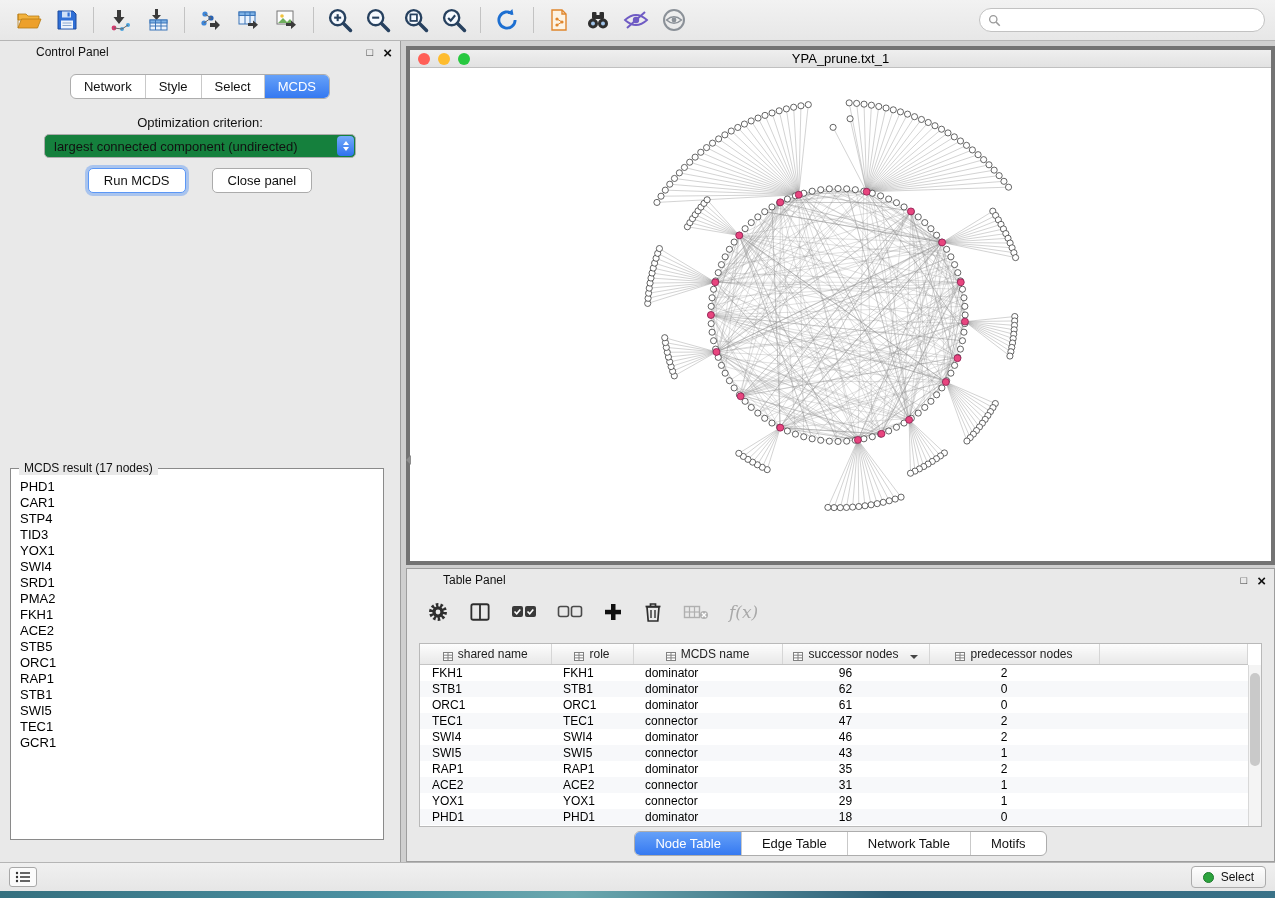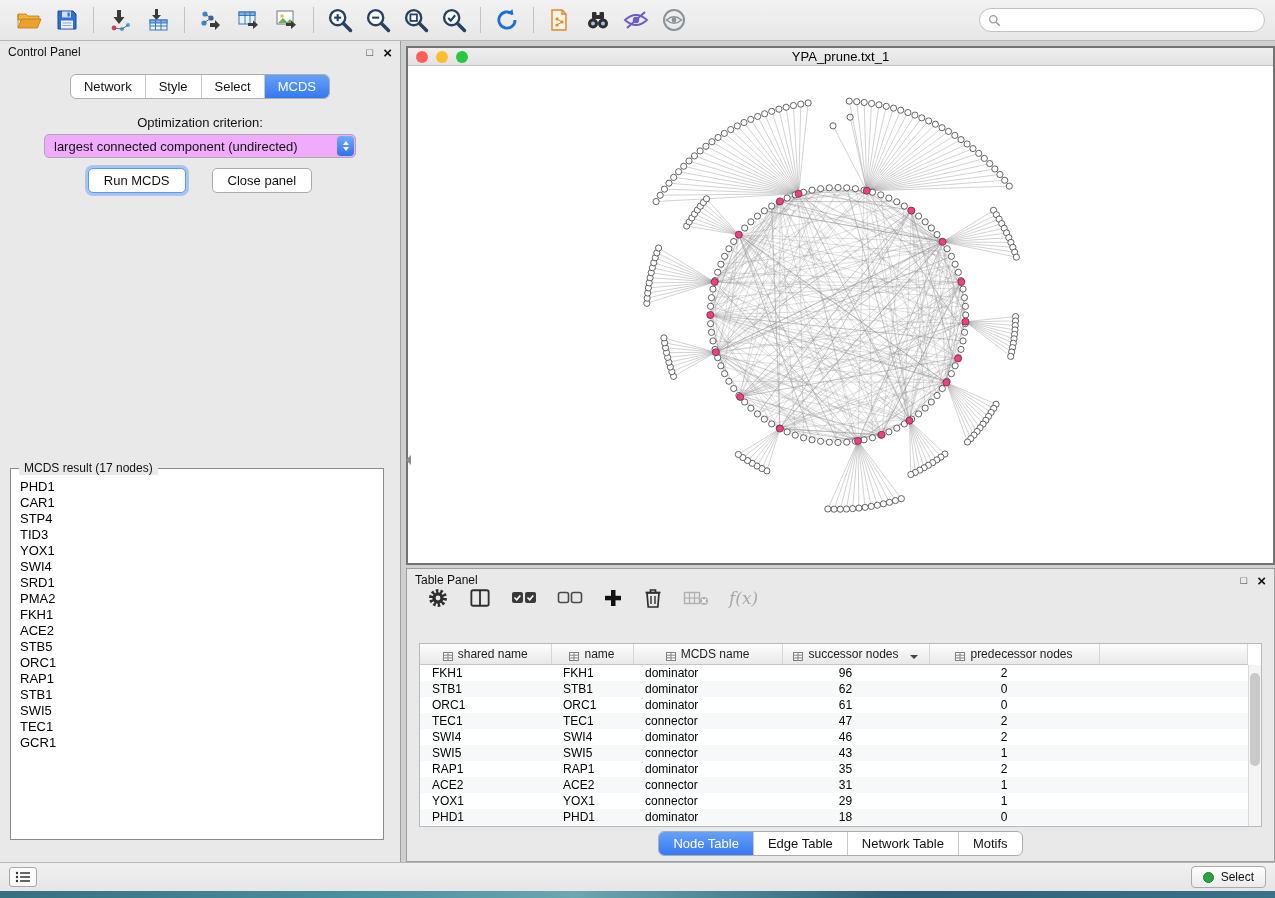--- a/index.html
+++ b/index.html
@@ -17,31 +17,31 @@
   .searchbox { margin-left:auto; width:286px; height:24px; background:#fff; border:1px solid #c2c2c2;
                border-radius:13px; display:flex; align-items:center; padding:0 8px; gap:6px; }
   .searchbox input { border:none; outline:none; flex:1; font-size:12px; font-family:"Liberation Sans",sans-serif; background:transparent; }
 
   
   .main { position:absolute; top:41px; left:0; right:0; bottom:36px; background:#cfcfcf; }
 
   
   .control-panel { position:absolute; left:0; top:0; width:401px; height:100%;
                    background:#e9e9e9; border-right:1px solid #9e9e9e; }
-  .panel-header { height:22px; display:flex; align-items:center; padding:0 8px; font-size:12px; color:#111; }
+  .panel-header { height:22px; display:flex; align-items:center; padding:0 8px; font-size:12px; color:#111;margin-left:28px; }
   .win-icons { margin-left:auto; display:flex; gap:10px; align-items:center; }
   .win-float { font-size:11px; color:#333; line-height:1; }
   .win-close { font-size:15px; font-weight:bold; color:#111; line-height:1; }
   .tabs-row { position:absolute; top:33px; left:0; right:0; text-align:center; }
   .seg { display:inline-flex; background:#fff; border:1px solid #adadad; border-radius:6px; overflow:hidden; vertical-align:top; }
   .seg .tab { padding:4px 13px; font-size:13px; color:#111; border-left:1px solid #c9c9c9; white-space:nowrap; }
   .seg .tab:first-child { border-left:none; }
   .seg .tab.active { background:linear-gradient(#66a1f8,#3579f1); color:#fff; }
   .opt-label { position:absolute; top:74px; left:0; right:0; text-align:center; font-size:13px; color:#111; }
-  .dropdown { position:absolute; top:93px; left:44px; width:312px; height:24px; background:#f0abfc;
+  .dropdown { position:absolute; top:93px; left:44px; width:312px; height:24px; background:#15803d;
               border:1px solid #ababab; border-radius:5px; display:flex; align-items:center;
               font-size:13px; color:#111; padding-left:9px; }
   .dropdown .dd-text { flex:1; white-space:nowrap; overflow:hidden; }
   .stepper { width:17px; height:20px; margin-right:1px; border-radius:4px;
              background:linear-gradient(#74abfa,#2f72ee); display:flex; flex-direction:column;
              align-items:center; justify-content:center; gap:2px; }
   .tri-up { width:0; height:0; border-left:3.5px solid transparent; border-right:3.5px solid transparent; border-bottom:4px solid #fff; }
   .tri-dn { width:0; height:0; border-left:3.5px solid transparent; border-right:3.5px solid transparent; border-top:4px solid #fff; }
   .btn-row { position:absolute; top:127px; left:0; right:0; display:flex; justify-content:center; gap:26px; }
   .cbtn { background:#fff; border:1px solid #ababab; border-radius:5px; font-size:13px; color:#111;
@@ -49,52 +49,52 @@
   .cbtn.focused { border-color:#5b97f5; box-shadow:0 0 0 3px rgba(90,150,245,.45);text-align:center; }
   .result-box { position:absolute; top:427px; left:10px; right:16px; bottom:22px;
                 border:1px solid #8a8a8a; background:#fff; }
   .result-legend { position:absolute; top:-8px; left:8px; background:#e9e9e9; padding:0 5px; font-size:12px; color:#111; }
   .result-list { position:absolute; top:6px; left:1px; right:1px; bottom:1px; background:#fff;
                  padding:4px 8px; overflow:hidden; }
   .result-list div { font-size:13px; line-height:16px; color:#000; }
 
   
   .network-window { position:absolute; left:406px; top:5px; right:0; height:519px;
-                    background:#fff; border:2px solid #737373; }
+                    background:#fff; border:4px solid #737373; }
   .net-titlebar { height:18px; background:linear-gradient(#efefef,#e2e2e2); border-bottom:1px solid #c0c0c0;
                   position:relative; display:flex; align-items:center; }
   .dots { display:flex; gap:8px; padding-left:8px; }
   .dot { width:12px; height:12px; border-radius:50%; }
   .net-title { position:absolute; left:0; right:0; text-align:center; font-size:13px; color:#000; }
   .net-canvas { position:absolute; left:0; right:0; top:18px; bottom:0; background:#fff; }
   .net-canvas svg { width:100%; height:100%; display:block; }
 
   
   .table-panel { position:absolute; left:406px; top:527px; right:0; bottom:0;
                  background:#e9e9e9; border:1px solid #9e9e9e; }
-  .tp-toolbar { position:absolute; top:8px; left:6px; right:6px; height:42px;
+  .tp-toolbar { position:absolute; top:22px; left:6px; right:6px; height:42px;
                 display:flex; align-items:center; gap:20px; padding:0 14px; }
   .tp-icon { display:flex; align-items:center; justify-content:center; height:26px; }
   .fx-label { font-family:"DejaVu Serif", serif; font-style:italic; font-size:17px; color:#a8a8a8; }
   .tp-table { position:absolute; top:74px; left:12px; right:12px; bottom:34px; background:#fff;
               border:1px solid #b9b9b9; overflow:hidden; }
   table.nodetable { border-collapse:collapse; table-layout:fixed; width:calc(100% - 13px); }
   table.nodetable th { height:20px; background:linear-gradient(#fdfdfd,#e8e8e8);
                        border-bottom:1px solid #c4c4c4; border-right:1px solid #d6d6d6;
                        font-weight:normal; font-size:12px; color:#222; padding:0; }
   .hcell { display:flex; align-items:flex-end; justify-content:center; gap:5px; }
   .hdd { width:0; height:0; border:4px solid transparent; border-top-color:#444; margin-left:6px; transform:translateY(2px); }
   table.nodetable td { height:16px; font-size:12px; line-height:16px; color:#000; padding:0 0 0 12px;
                        white-space:nowrap; overflow:hidden; }
   table.nodetable td.num { text-align:center; padding:0 20px 0 0; }
   table.nodetable tr:nth-child(even) td { background:#f7f8fa; }
   .vscroll { position:absolute; top:21px; right:0; bottom:0; width:13px; background:#f4f4f4; border-left:1px solid #d8d8d8; }
   .vthumb { position:absolute; left:1px; right:1px; top:8px; height:58%; background:#c9c9c9; border-radius:6px; }
   .tp-tabs { position:absolute; left:0; right:0; bottom:5px; text-align:center; }
-  .tp-tabs .seg .tab { padding:4px 14px; }
+  .tp-tabs .seg .tab { padding:4px 20px; }
 
   
   .statusbar { position:absolute; left:0; right:0; bottom:7px; height:29px;
                background:linear-gradient(#f0f0f0,#e6e6e6); border-top:1px solid #b5b5b5;
                display:flex; align-items:center; padding:0 9px; }
   .sb-left-btn { width:28px; height:20px; background:#fbfbfb; border:1px solid #a8a8a8; border-radius:3px;
                  display:flex; align-items:center; justify-content:center; }
   .memory-btn { margin-left:auto; display:flex; align-items:center; gap:7px;
                 background:linear-gradient(#fefefe,#ebebeb); border:1px solid #ababab; border-radius:4px;
                 padding:3px 11px; font-size:12px; color:#111; }
@@ -1171,21 +1171,21 @@
                 </span>
               </th>
               <th>
                 <span class="hcell">
                   <svg width="10" height="9" viewBox="0 0 10 9">
                       <rect x="0.5" y="0.5" width="9" height="8" fill="#fff" stroke="#818181"></rect>
                       <line x1="0.5" y1="3.2" x2="9.5" y2="3.2" stroke="#818181"></line>
                       <line x1="0.5" y1="5.9" x2="9.5" y2="5.9" stroke="#818181"></line>
                       <line x1="5" y1="0.5" x2="5" y2="8.5" stroke="#818181"></line>
                     </svg>
-                  <span>name</span>
+                  <span>role</span>
                 </span>
               </th>
               <th>
                 <span class="hcell">
                   <svg width="10" height="9" viewBox="0 0 10 9">
                       <rect x="0.5" y="0.5" width="9" height="8" fill="#fff" stroke="#818181"></rect>
                       <line x1="0.5" y1="3.2" x2="9.5" y2="3.2" stroke="#818181"></line>
                       <line x1="0.5" y1="5.9" x2="9.5" y2="5.9" stroke="#818181"></line>
                       <line x1="5" y1="0.5" x2="5" y2="8.5" stroke="#818181"></line>
                     </svg>

